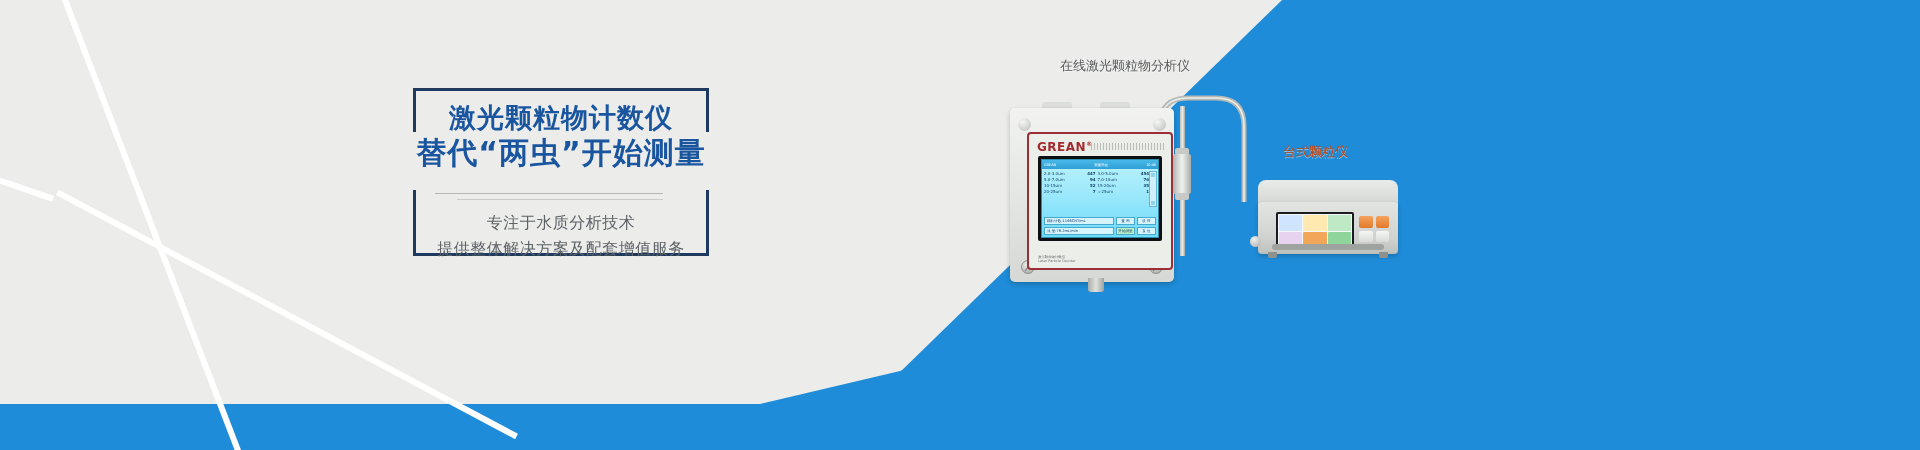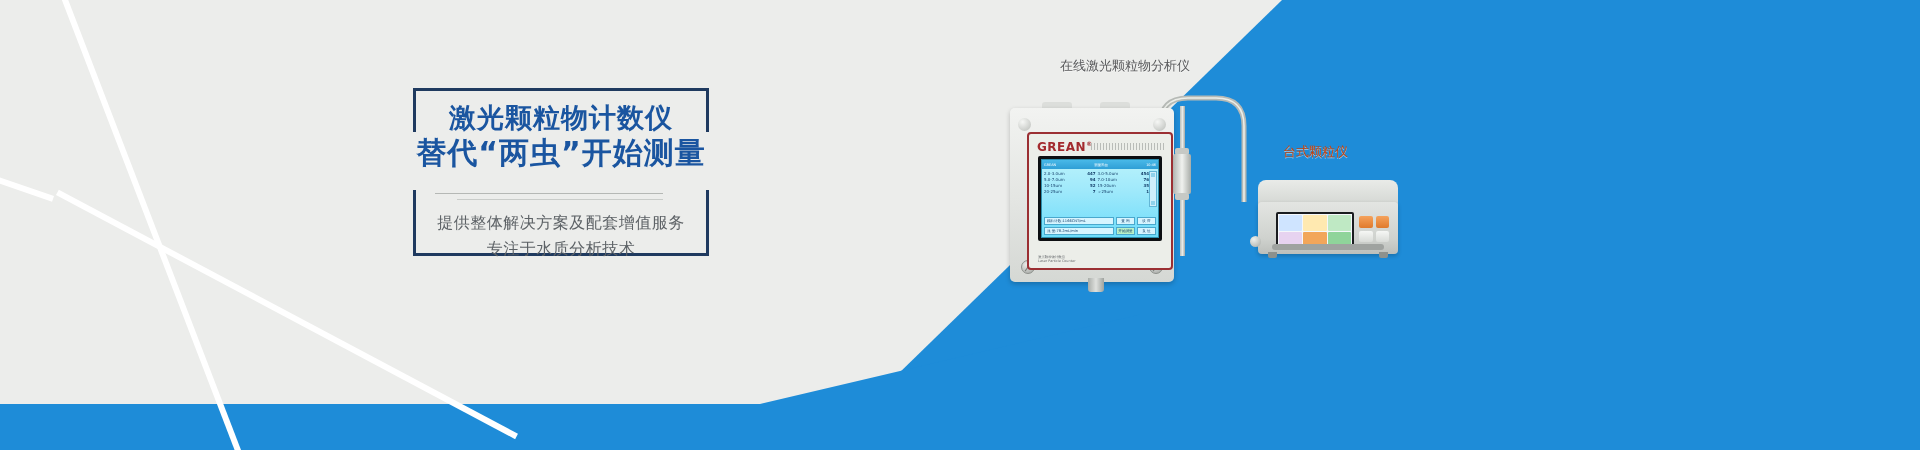--- a/index.html
+++ b/index.html
@@ -208,22 +208,22 @@
       <span class="l1">激光颗粒物计数仪</span>
       <span class="l2">替代“两虫”开始测量</span>
     </div>
 
     <div class="rule-wrap">
       <div class="rule-a"></div>
       <div class="rule-b"></div>
     </div>
 
     <div class="subtitle">
+      <span>专注于水质分析技术</span>
       <span>提供整体解决方案及配套增值服务</span>
-      <span>专注于水质分析技术</span>
     </div>
   </div>
 
   <div class="label" id="lbl-analyzer">在线激光颗粒物分析仪</div>
   <div class="label" id="lbl-bench">台式颗粒仪</div>
 
   <div class="tube">
     <svg width="126" height="118" viewBox="0 0 126 118">
       <path d="M8 112 L8 40 Q8 12 36 12 L64 12 Q92 12 92 40 L92 116" fill="none" stroke="#b6bab6" stroke-width="5"></path>
       <path d="M8 112 L8 40 Q8 12 36 12 L64 12 Q92 12 92 40 L92 116" fill="none" stroke="#eceee9" stroke-width="1.6"></path>

